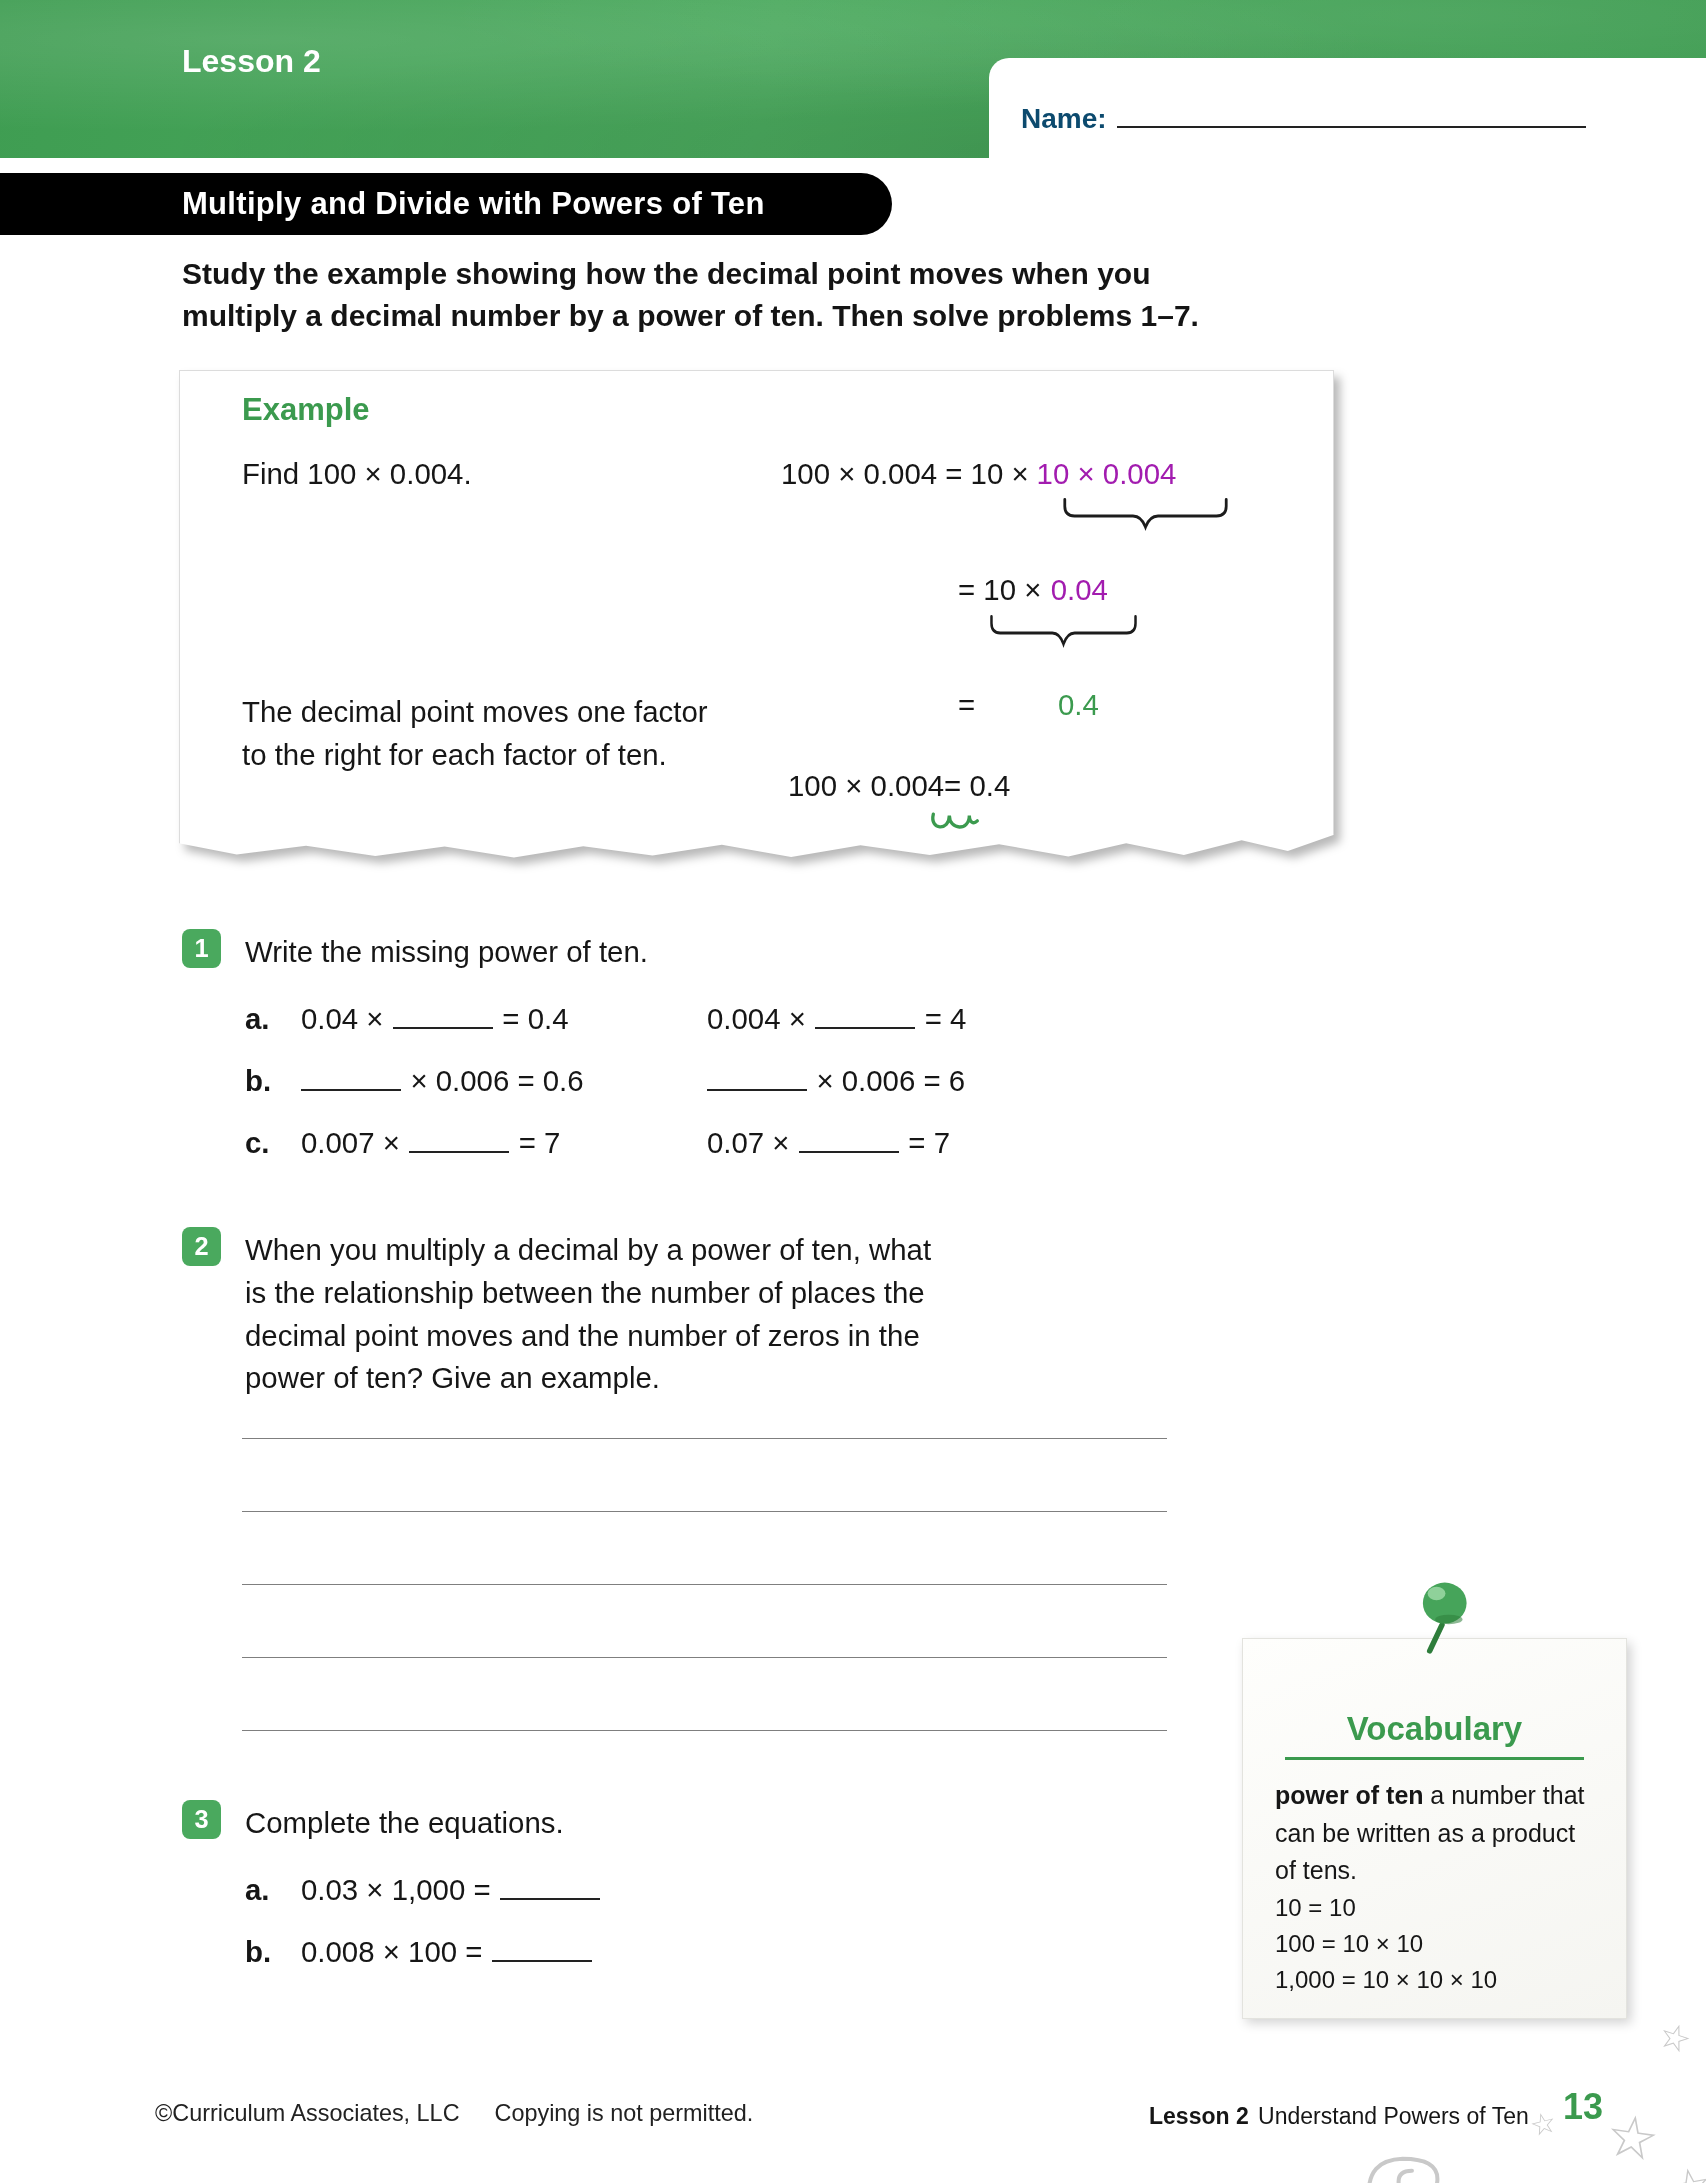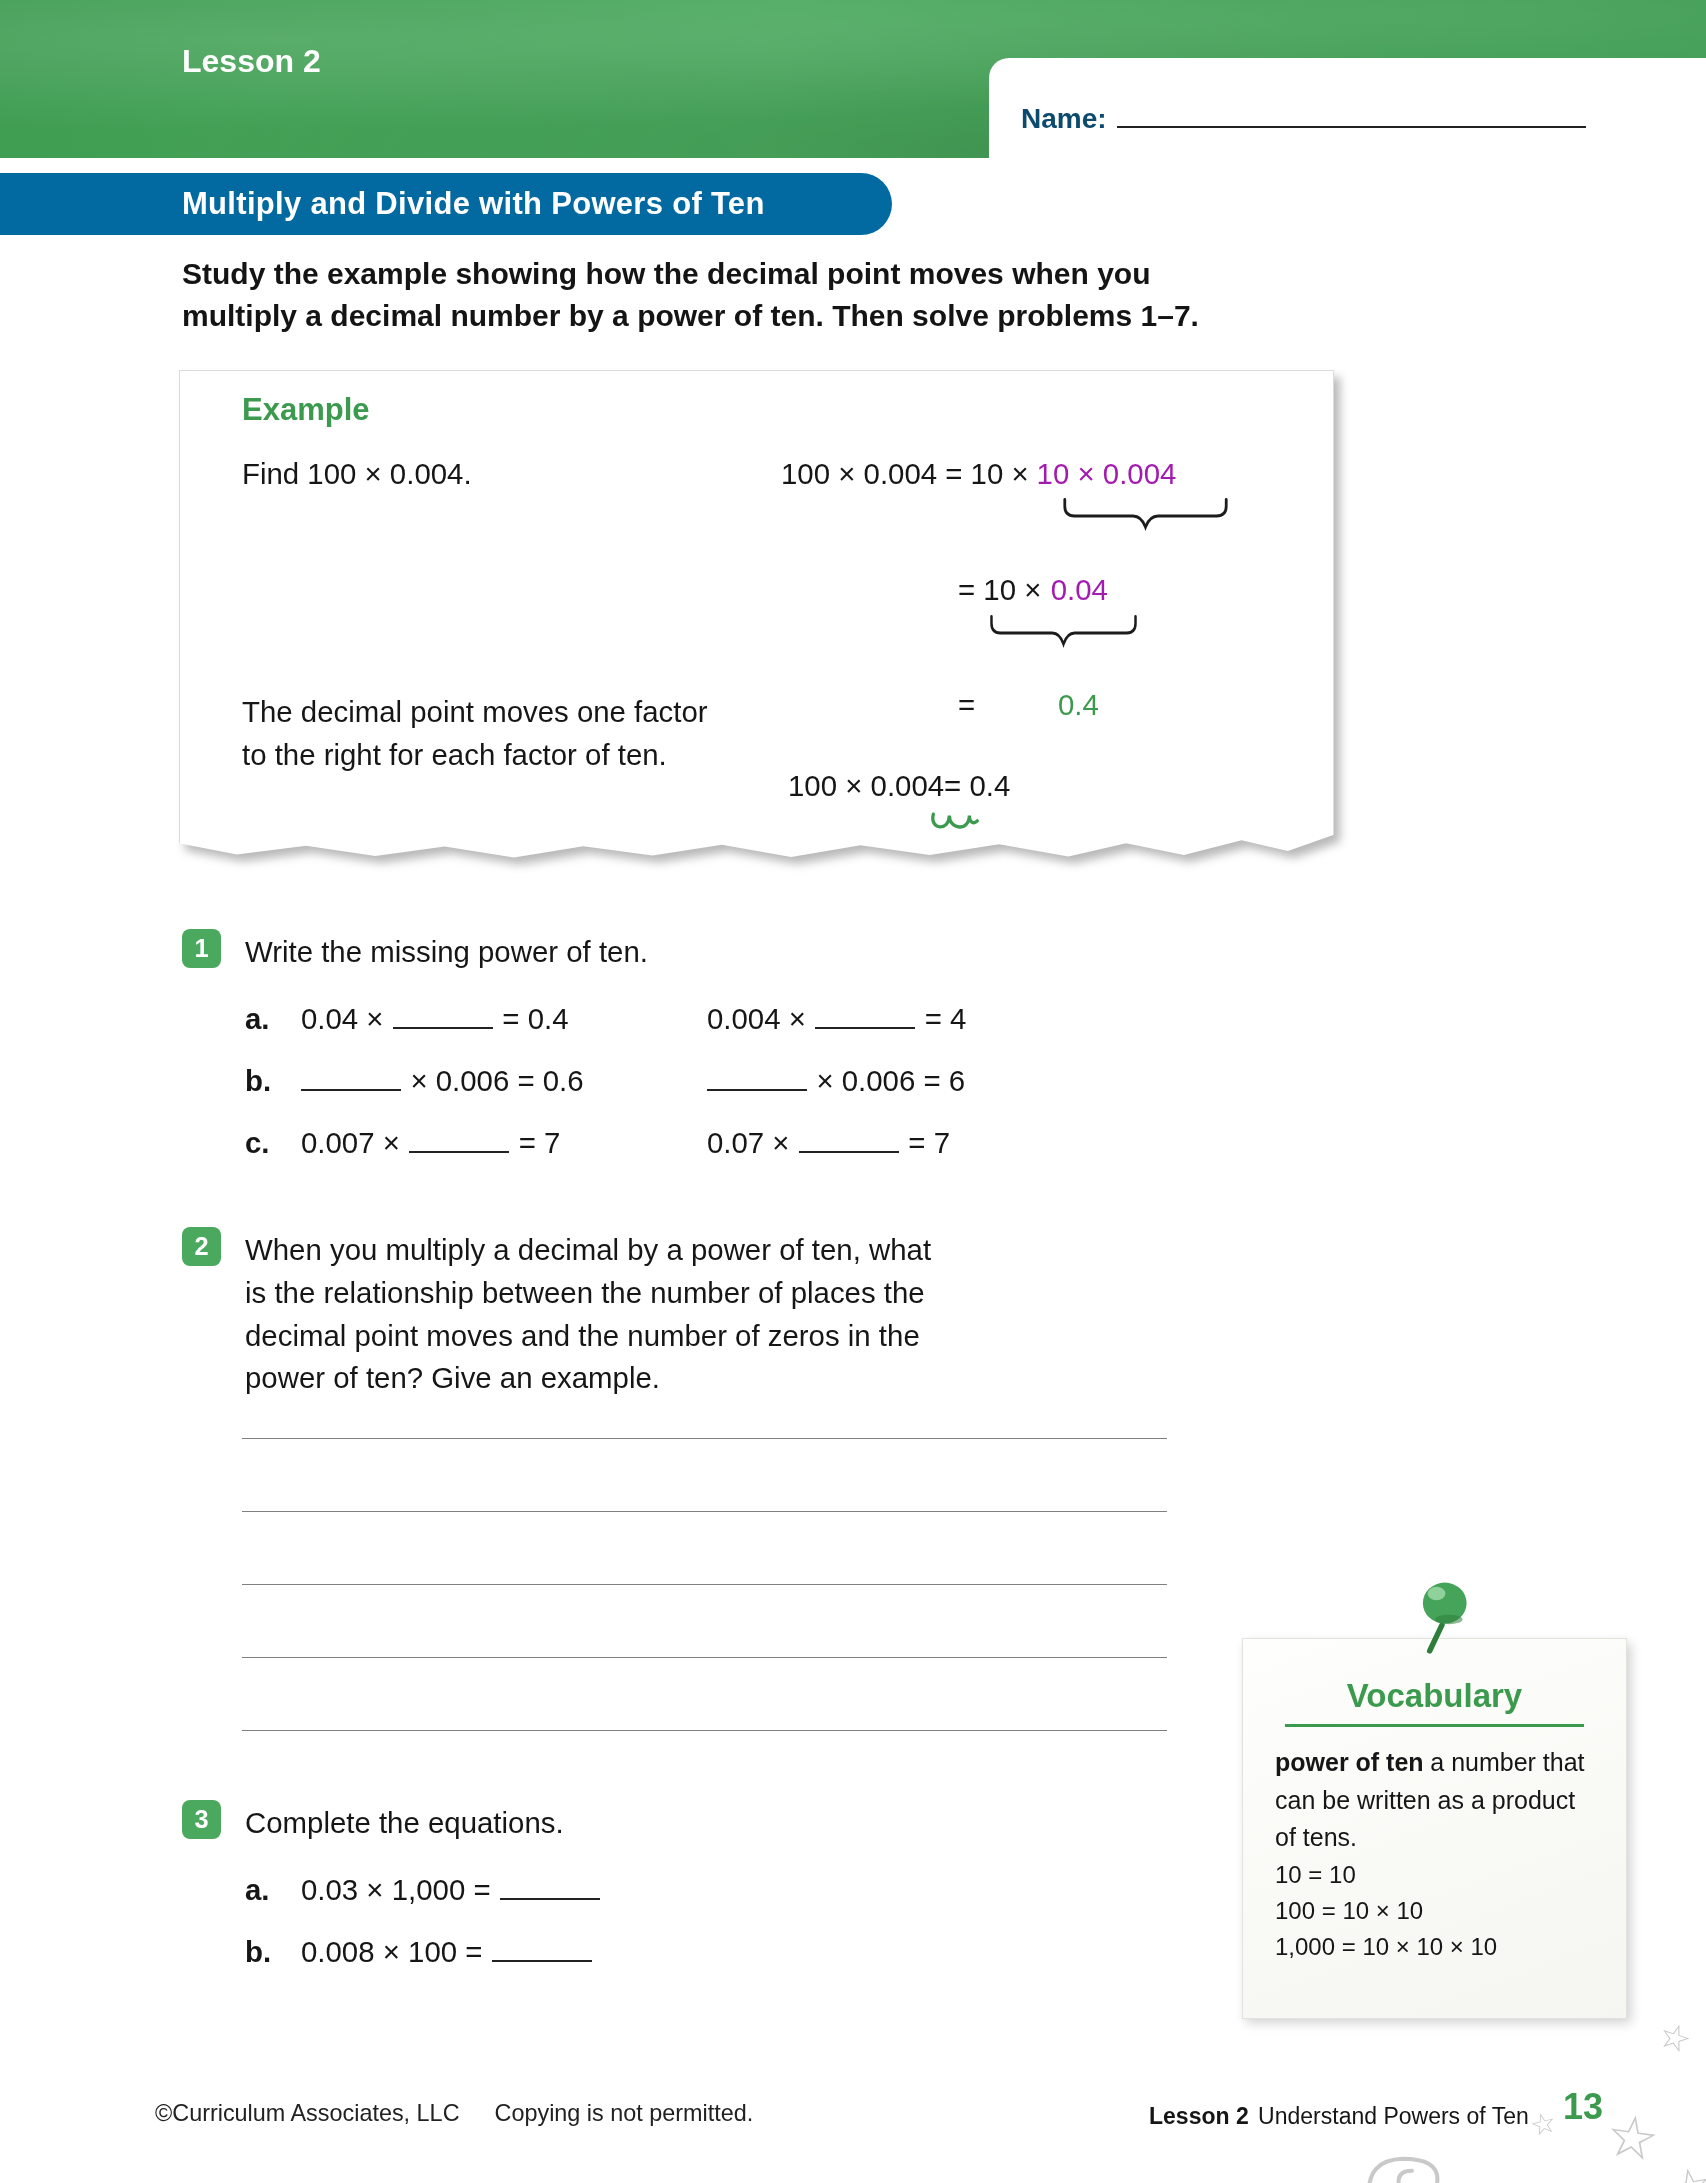--- a/index.html
+++ b/index.html
@@ -13,21 +13,21 @@
       radial-gradient(ellipse at 85% 10%, rgba(255,255,255,0.08), transparent 50%),
       radial-gradient(ellipse at 60% 95%, rgba(0,0,0,0.10), transparent 60%),
       linear-gradient(100deg,#3f9d52,#4aa95d 45%,#3e9c51);}
   .lesson{position:absolute;left:182px;top:43px;font-size:32px;font-weight:700;color:#ffffff;}
   .name-box{position:absolute;left:989px;top:58px;width:717px;height:111px;background:#ffffff;
     border-radius:20px 0 0 0;box-sizing:border-box;padding:39px 47px 0 32px;white-space:nowrap;}
   .name-label{font-size:28px;font-weight:700;color:#0c4a6e;}
   .name-line{display:inline-block;width:469px;height:29.4px;border-bottom:2px solid #222;margin-left:10.7px;}
 
   
-  .banner{position:absolute;left:0;top:173px;width:892px;height:62px;background:#0369a1;
+  .banner{position:absolute;left:0;top:173px;width:892px;height:62px;background:#000000;
     border-radius:0 31px 31px 0;display:flex;align-items:center;padding-left:182px;box-sizing:border-box;}
   .banner-title{font-size:31px;font-weight:700;color:#ffffff;letter-spacing:0.3px;}
 
   
   .instructions{position:absolute;left:182px;top:253px;font-size:30px;font-weight:700;line-height:1.4;color:#141414;}
 
   
   .example-wrap{position:absolute;left:179px;top:370px;filter:drop-shadow(6px 7.4px 4.7px rgba(0,0,0,0.28));}
   .example{position:relative;width:1155px;height:497px;background:#ffffff;border:1.3px solid #dcdcdc;box-sizing:border-box;
     clip-path:polygon(0% 0%,100% 0%,100% 93.5%,96% 96.8%,92% 94.6%,87% 97.6%,82% 95.2%,77% 97.9%,71% 95.4%,
@@ -64,21 +64,21 @@
   .pre:empty + .blank{margin-left:0;}
 
   .answer-lines{position:absolute;left:242px;top:1438px;}
   .answer-line{width:925px;height:0;border-top:1.7px solid #7f7f7f;margin-bottom:72px;}
 
   
   .vocab{position:absolute;left:1242px;top:1638px;width:383px;height:379px;
     background:linear-gradient(160deg,#fefefc,#f5f5f1);border:0.7px solid #e3e3de;
     box-shadow:4px 5.4px 10.7px rgba(0,0,0,0.18);}
   .pin{position:absolute;left:158px;top:-66px;width:82px;height:82px;}
-  .vocab-title{margin-top:38px;text-align:center;font-size:33px;font-weight:700;color:#3b9a4e;}
+  .vocab-title{margin-top:71px;text-align:center;font-size:33px;font-weight:700;color:#3b9a4e;}
   .vocab-rule{width:299px;height:2.7px;background:#3b9a4e;margin:9.4px auto 0;}
   .vocab-body{padding:17.4px 27px 0 32px;font-size:25px;line-height:1.5;}
   .vocab-term{font-weight:700;}
   .vocab-def{margin-left:6.7px;}
   .vocab-ex{font-size:24px;line-height:1.5;}
 
   
   .footer-left{position:absolute;left:155px;top:2100px;font-family:Liberation Sans, sans-serif;font-size:23.4px;color:#222;}
   .footer-left .notice{margin-left:35px;}
   .footer-right{position:absolute;left:1149px;top:2103px;font-size:23px;white-space:nowrap;}

